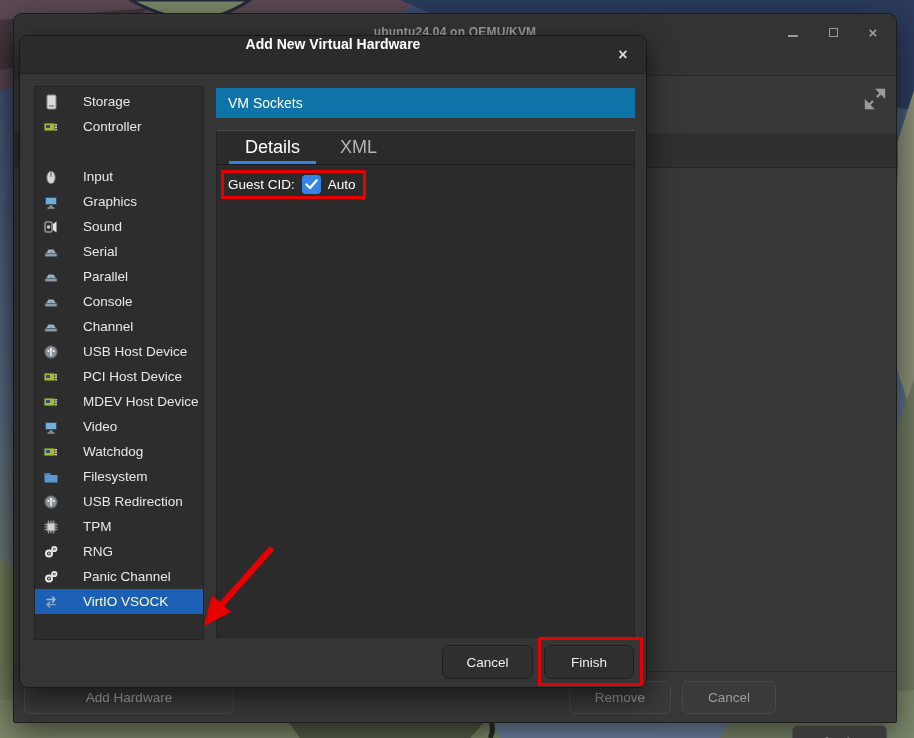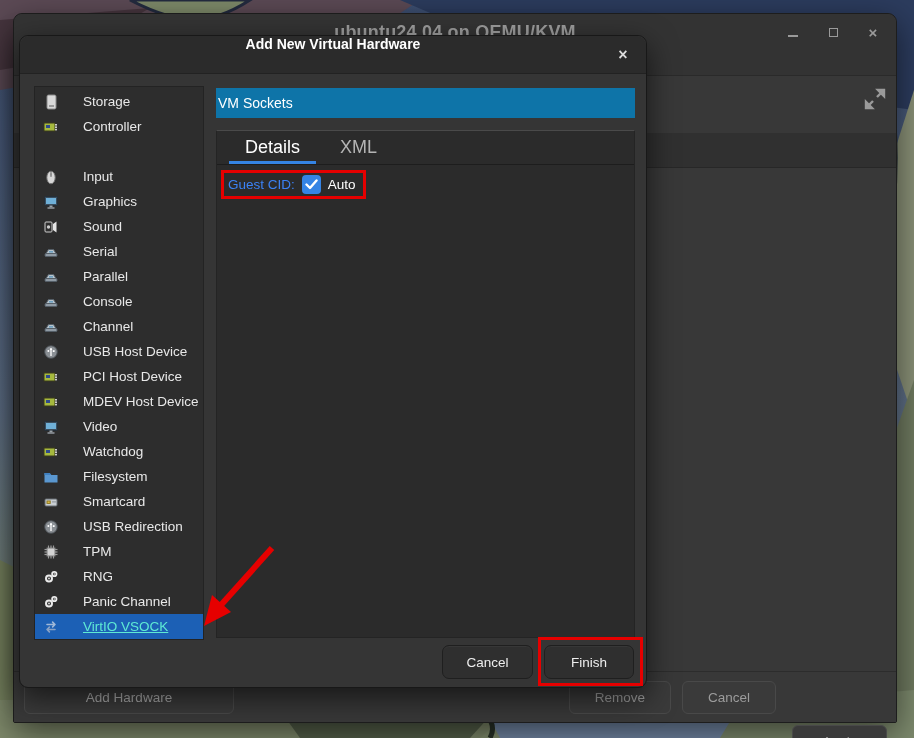--- a/index.html
+++ b/index.html
@@ -9,21 +9,21 @@
 
   
   #wallpaper { left:0; top:0; width:914px; height:738px; z-index:0; }
 
   
   .pwin { left:13px; top:13px; width:884px; height:710px; background:#383838;
           border:1px solid #1d1d1d; border-radius:9px 9px 2px 2px; z-index:1;
           box-shadow:0 10px 34px rgba(0,0,0,.55); }
   .pwin-titlebar { position:absolute; left:0; top:0; right:0; height:36px; background:#333333;
           border-radius:9px 9px 0 0; display:flex; align-items:center; justify-content:center; }
-  .pwin-title { color:#9c9c9c; font-weight:bold; font-size:18px; letter-spacing:.2px; }
+  .pwin-title { color:#9c9c9c; font-weight:bold; font-size:12px; letter-spacing:.2px; }
   .pwin-controls { position:absolute; right:10px; top:0; height:36px; display:flex; align-items:center; gap:14px; }
   .wbtn { width:26px; height:26px; display:flex; align-items:center; justify-content:center; }
   .glyph-min { width:10px; height:2px; background:#9a9a9a; margin-top:7px; }
   .glyph-max { width:9px; height:9px; border:1.5px solid #9a9a9a; }
   .glyph-close { color:#9a9a9a; font-size:15px; line-height:1; font-weight:bold; }
   .menu-strip { position:absolute; left:0; top:36px; right:0; height:26px; background:#333333; border-bottom:1px solid #2a2a2a; }
   .dark-band { position:absolute; left:0; top:119px; right:0; height:35px; background:#303030; border-bottom:1px solid #272727; }
   .expand-icon { position:absolute; right:8px; top:72px; width:26px; height:26px; }
   .pwin-footer { position:absolute; left:0; bottom:0; right:0; height:51px; border-top:1px solid #2c2c2c; background:#383838; }
   .pbtn { position:absolute; top:9px; height:33px; background:#3a3a3a; border:1px solid #494949;
@@ -43,34 +43,34 @@
   .dlg-title { color:#ffffff; font-weight:bold; font-size:14px; }
   .dlg-close { position:absolute; right:11px; top:7px; width:24px; height:24px; color:#dddddd;
             font-size:16px; font-weight:bold; display:flex; align-items:center; justify-content:center; }
 
   
   .sidebar { position:absolute; left:14px; top:50px; width:170px; height:554px;
              background:#2d2d2d; border:1px solid #232323; overflow:hidden; padding-top:2px; }
   .srow { height:25px; display:flex; align-items:center; gap:24px; padding-left:8px;
           color:#e8e8e8; font-size:13.5px; white-space:nowrap; }
   .srow .ic { width:16px; height:16px; flex:0 0 16px; display:flex; align-items:center; justify-content:center; }
-  .srow.selected { background:var(--sel); color:#5eead4;text-decoration:underline; }
+  .srow.selected { background:var(--sel); color:#fef9c3; }
 
   
   .banner { position:absolute; left:196px; top:52px; width:419px; height:30px; background:var(--banner);
-            display:flex; align-items:center; padding-left:2px; color:#fff; font-size:14px; }
+            display:flex; align-items:center; padding-left:12px; color:#fff; font-size:14px; }
   .tabpanel { position:absolute; left:196px; top:94px; width:419px; height:508px;
               background:#2b2b2b; border:1px solid #242424; border-top-color:#4a4a4a; }
   .tabbar { height:34px; border-bottom:1px solid #1d1d1d; display:flex; padding-left:8px; }
   .tab { padding:0 20px; line-height:33px; color:#b4b4b4; font-size:18px; position:relative; }
   .tab.active { color:#ffffff; }
   .tab.active::after { content:""; position:absolute; left:4px; right:4px; bottom:0; height:3px; background:var(--accent); }
   .tabcontent { padding:5px 4px; }
   .annot-box { display:inline-flex; align-items:center; gap:7px; border:3px solid var(--annot); padding:2px 7px 2px 4px; }
-  .cid-label { color:#3b82f6; font-size:13.5px; }
+  .cid-label { color:#ffffff; font-size:13.5px; }
   .checkbox { width:19px; height:19px; border-radius:4px; background:#8a8a8a; display:flex; align-items:center; justify-content:center; }
   .checkbox.checked { background:var(--accent); }
   .auto-label { color:#ffffff; font-size:13.5px; }
 
   
   .dbtn { position:absolute; height:34px; background:#2f2f2f; border:1px solid #1f1f1f; border-radius:7px;
           color:#eeeeee; font-size:13.5px; display:flex; align-items:center; justify-content:center;
           box-shadow:inset 0 1px 0 rgba(255,255,255,.04); }
   .dbtn.cancel { left:422px; top:609px; width:91px; }
   .dbtn.finish { left:524px; top:609px; width:90px; }
@@ -307,30 +307,20 @@
           <svg width="16" height="16" viewBox="0 0 16 16">
             <path d="M1.5 4 h5.2 l1.6 2 H14.5 v7.5 H1.5 Z" fill="#5a97d0"></path>
             <path d="M1.5 4 h5.2 l1.6 2 H1.5 Z" fill="#3f7fbe"></path>
           </svg>
         </span>
     <span>Filesystem</span>
   </div>
       <div class="srow">
     <span class="ic">
           <svg width="16" height="16" viewBox="0 0 16 16">
-            <rect x="2" y="5" width="12" height="7" rx="1" fill="#c9ced2" stroke="#666c72"></rect>
-            <rect x="4" y="7" width="3.2" height="2.4" fill="#e0c34a" stroke="#8a7420"></rect>
-            <rect x="9" y="7.4" width="4" height="1" fill="#8a9096"></rect>
-          </svg>
-        </span>
-    <span>Smartcard</span>
-  </div>
-      <div class="srow">
-    <span class="ic">
-          <svg width="16" height="16" viewBox="0 0 16 16">
             <circle cx="8" cy="8" r="6.3" fill="#8a8f94" stroke="#494e53"></circle>
             <line x1="8" y1="4" x2="8" y2="12" stroke="#ffffff" stroke-width="1.3"></line>
             <path d="M8 4 l-1.4 2 h2.8 Z" fill="#ffffff"></path>
             <circle cx="5.4" cy="7" r="1" fill="#ffffff"></circle>
             <rect x="9.8" y="6.2" width="1.8" height="1.8" fill="#ffffff"></rect>
           </svg>
         </span>
     <span>USB Redirection</span>
   </div>
       <div class="srow">

